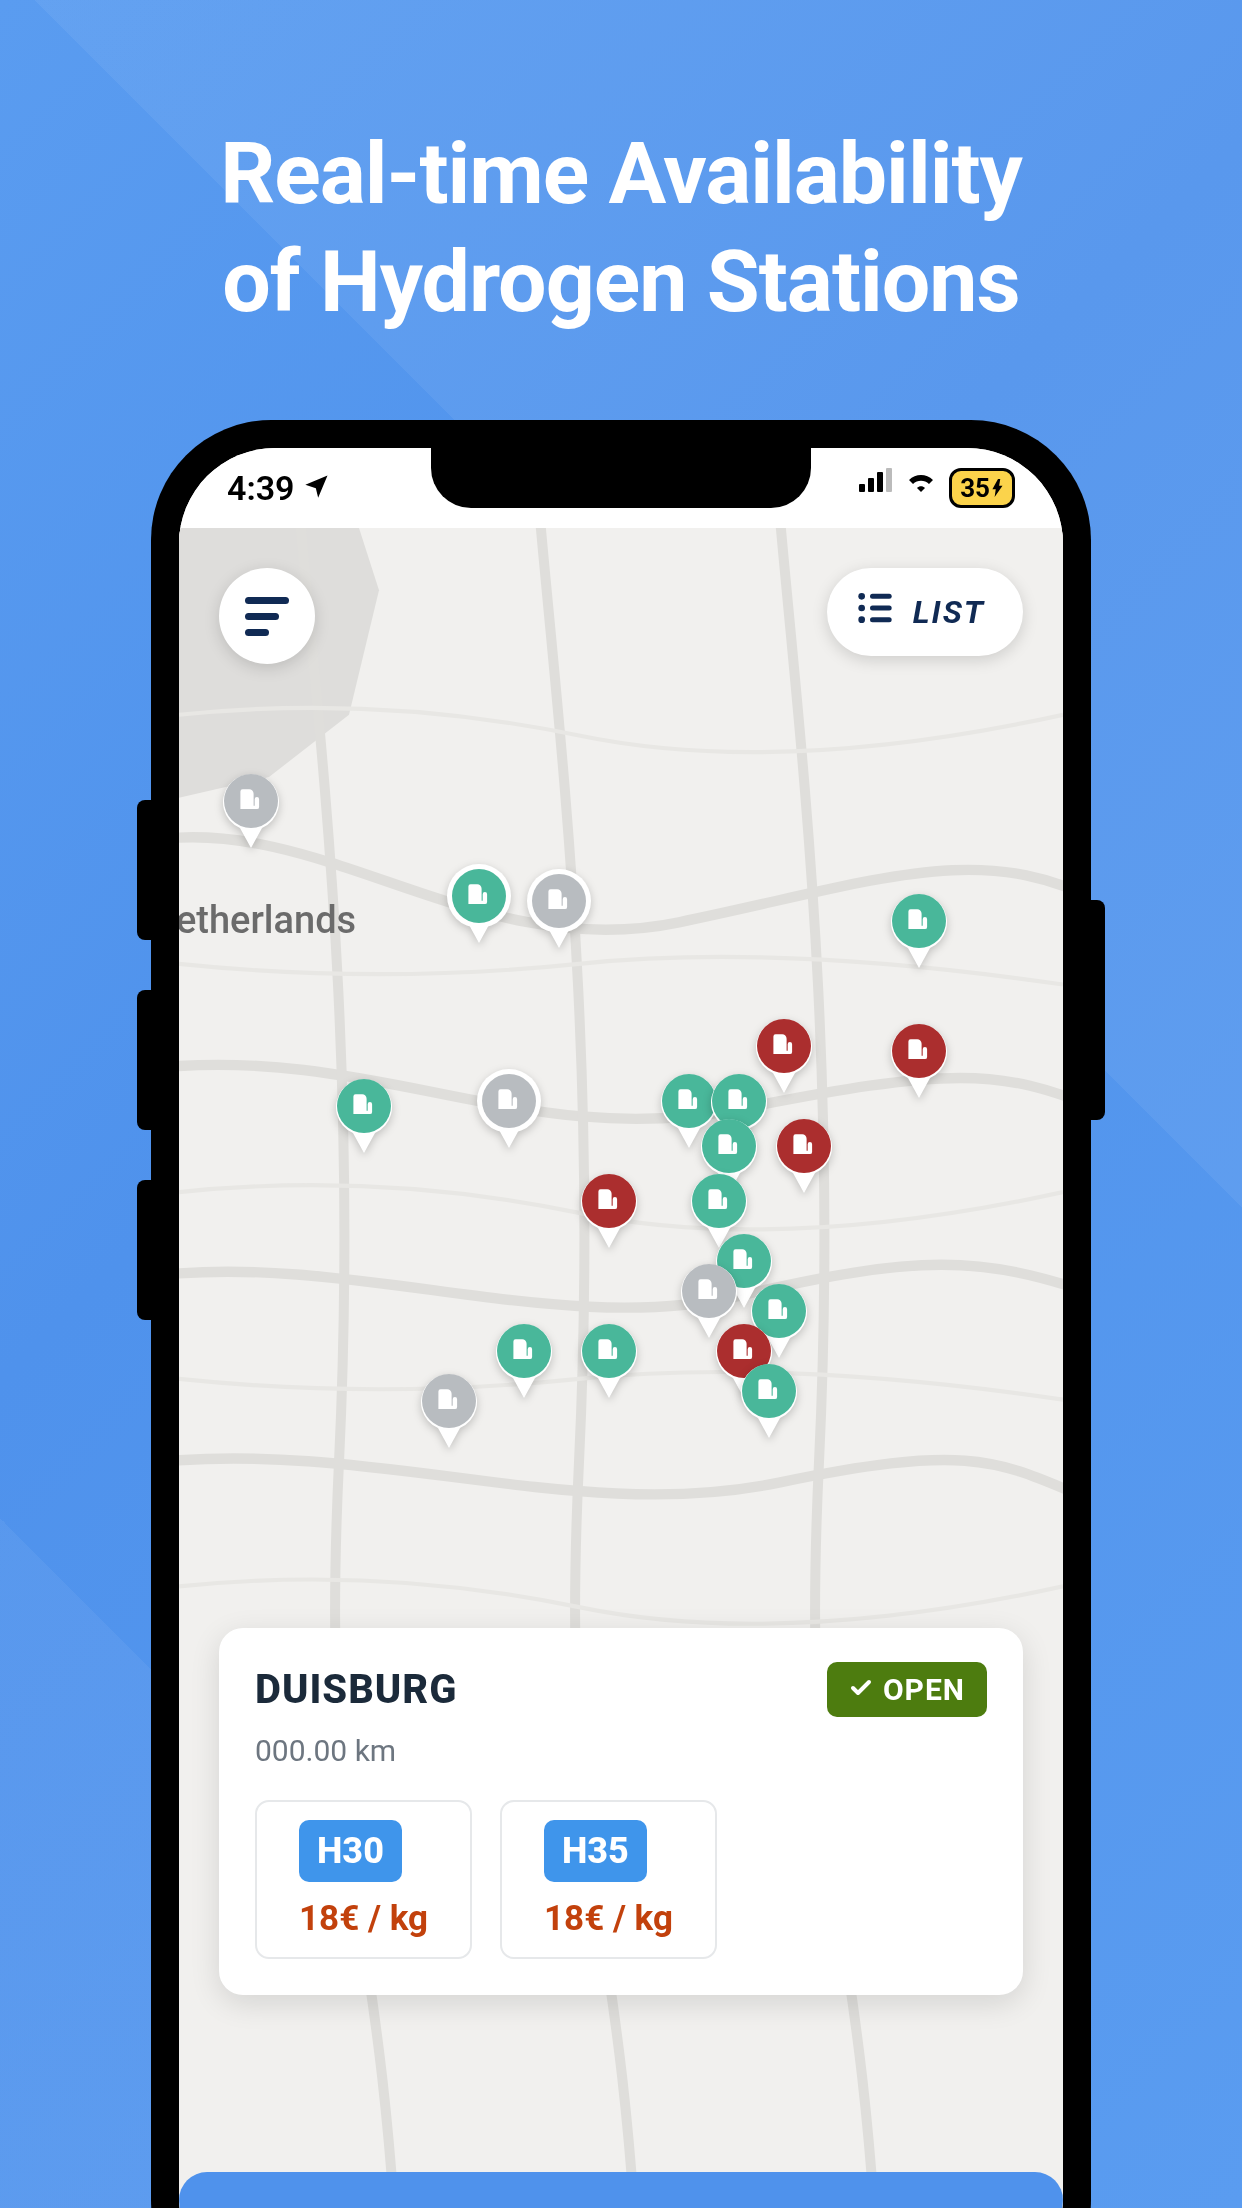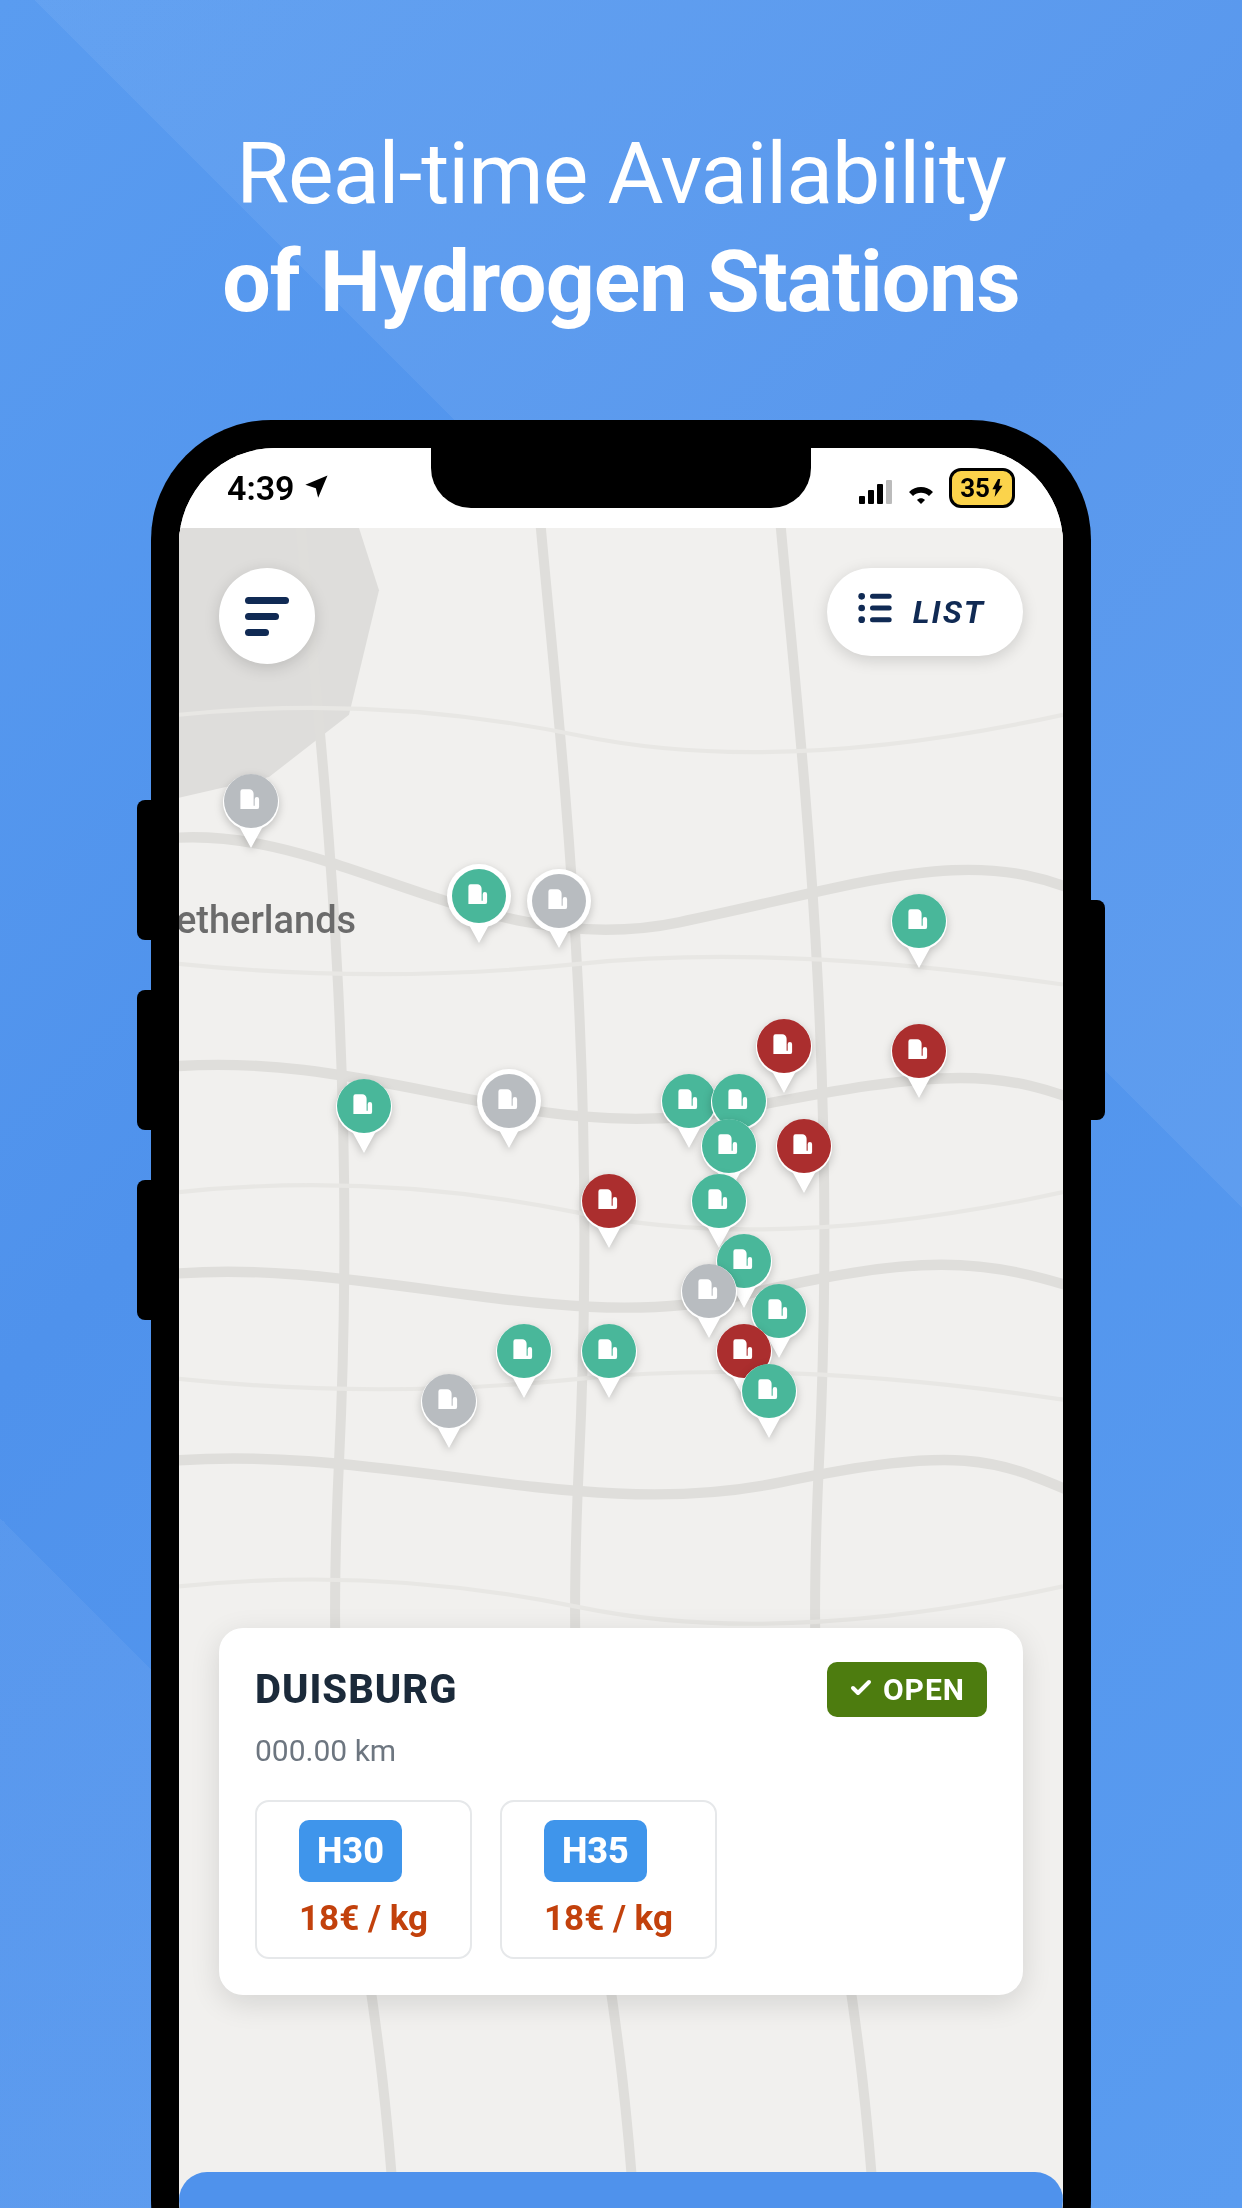--- a/index.html
+++ b/index.html
@@ -20,21 +20,21 @@
   }
   .headline {
     position: relative;
     color: #fff;
     text-align: center;
     padding-top: 120px;
     font-size: 86px;
     line-height: 1.25;
     letter-spacing: -1px;
   }
-  .headline .line1 { font-weight: 400; }
+  .headline .line1 { font-weight: 700; }
   .headline .line2 { font-weight: 700; }
 
   
   .phone {
     position: absolute;
     left: 50%; transform: translateX(-50%);
     top: 420px;
     width: 940px; height: 1900px;
     background: #000;
     border-radius: 120px;
@@ -66,21 +66,21 @@
   
   .status-bar {
     position: absolute; top:0; left:0; right:0; height:80px;
     background:#fff;
     display:flex; align-items:center; justify-content:space-between;
     padding: 0 48px;
     z-index: 40;
     font-weight:600;
   }
   .status-left { display:flex; align-items:center; gap:8px; font-size:34px; color:#000;}
-  .status-right { display:flex; align-items:flex-end; gap:12px; }
+  .status-right { display:flex; align-items:flex-start; gap:12px; }
   .battery-pill {
     background:#fbd34b; color:#000; font-size:26px; font-weight:700;
     border-radius:12px; padding:2px 8px; border:3px solid #000;
     display:flex; align-items:center; gap:2px;
   }
 
   
   .map {
     position:absolute; inset:0; top:80px;
     background: #f1f0ee;

